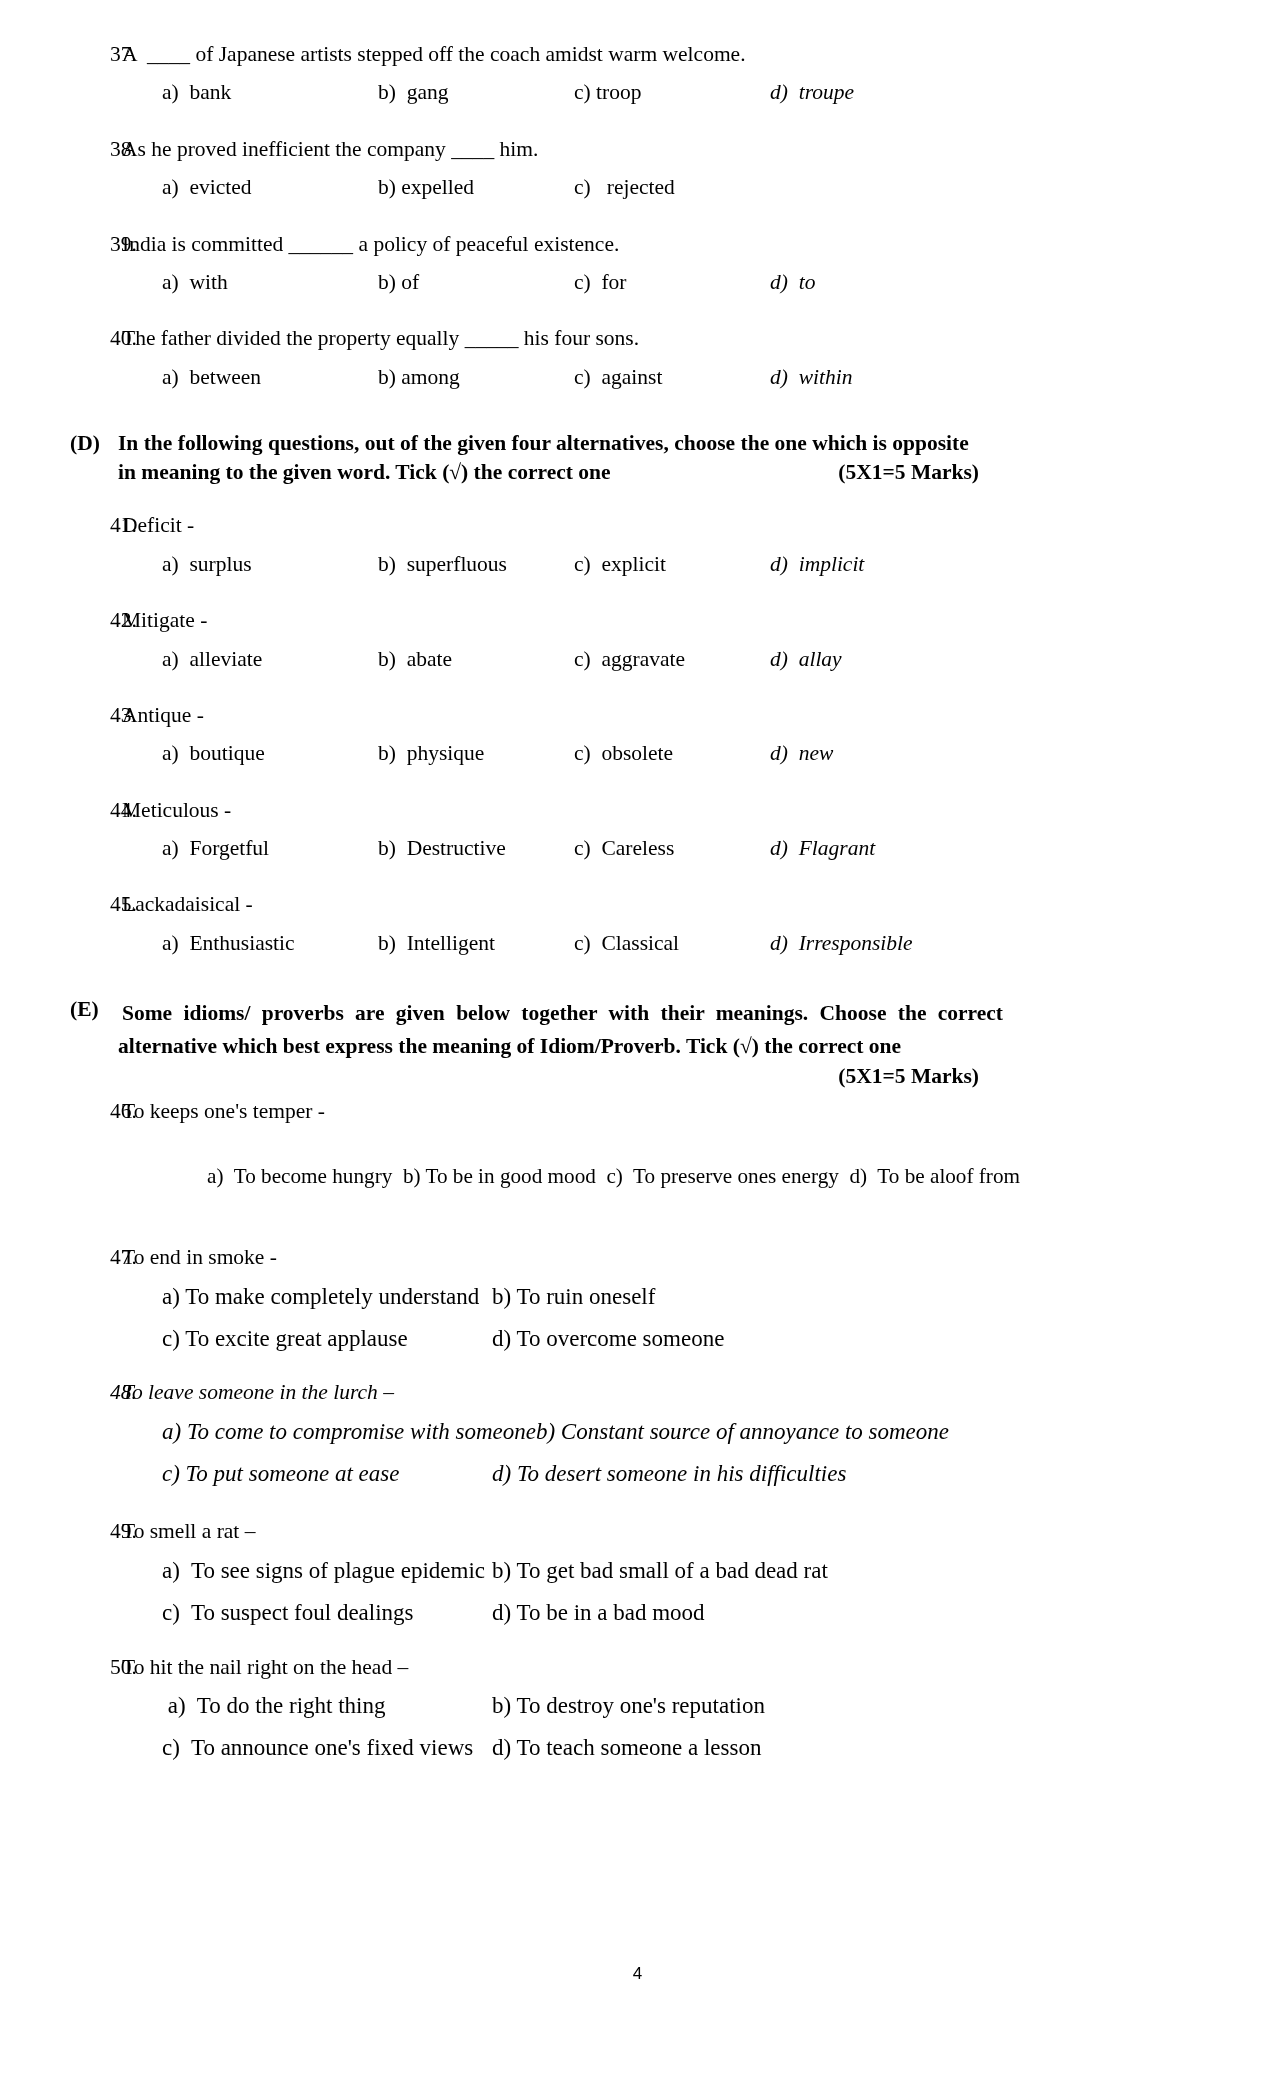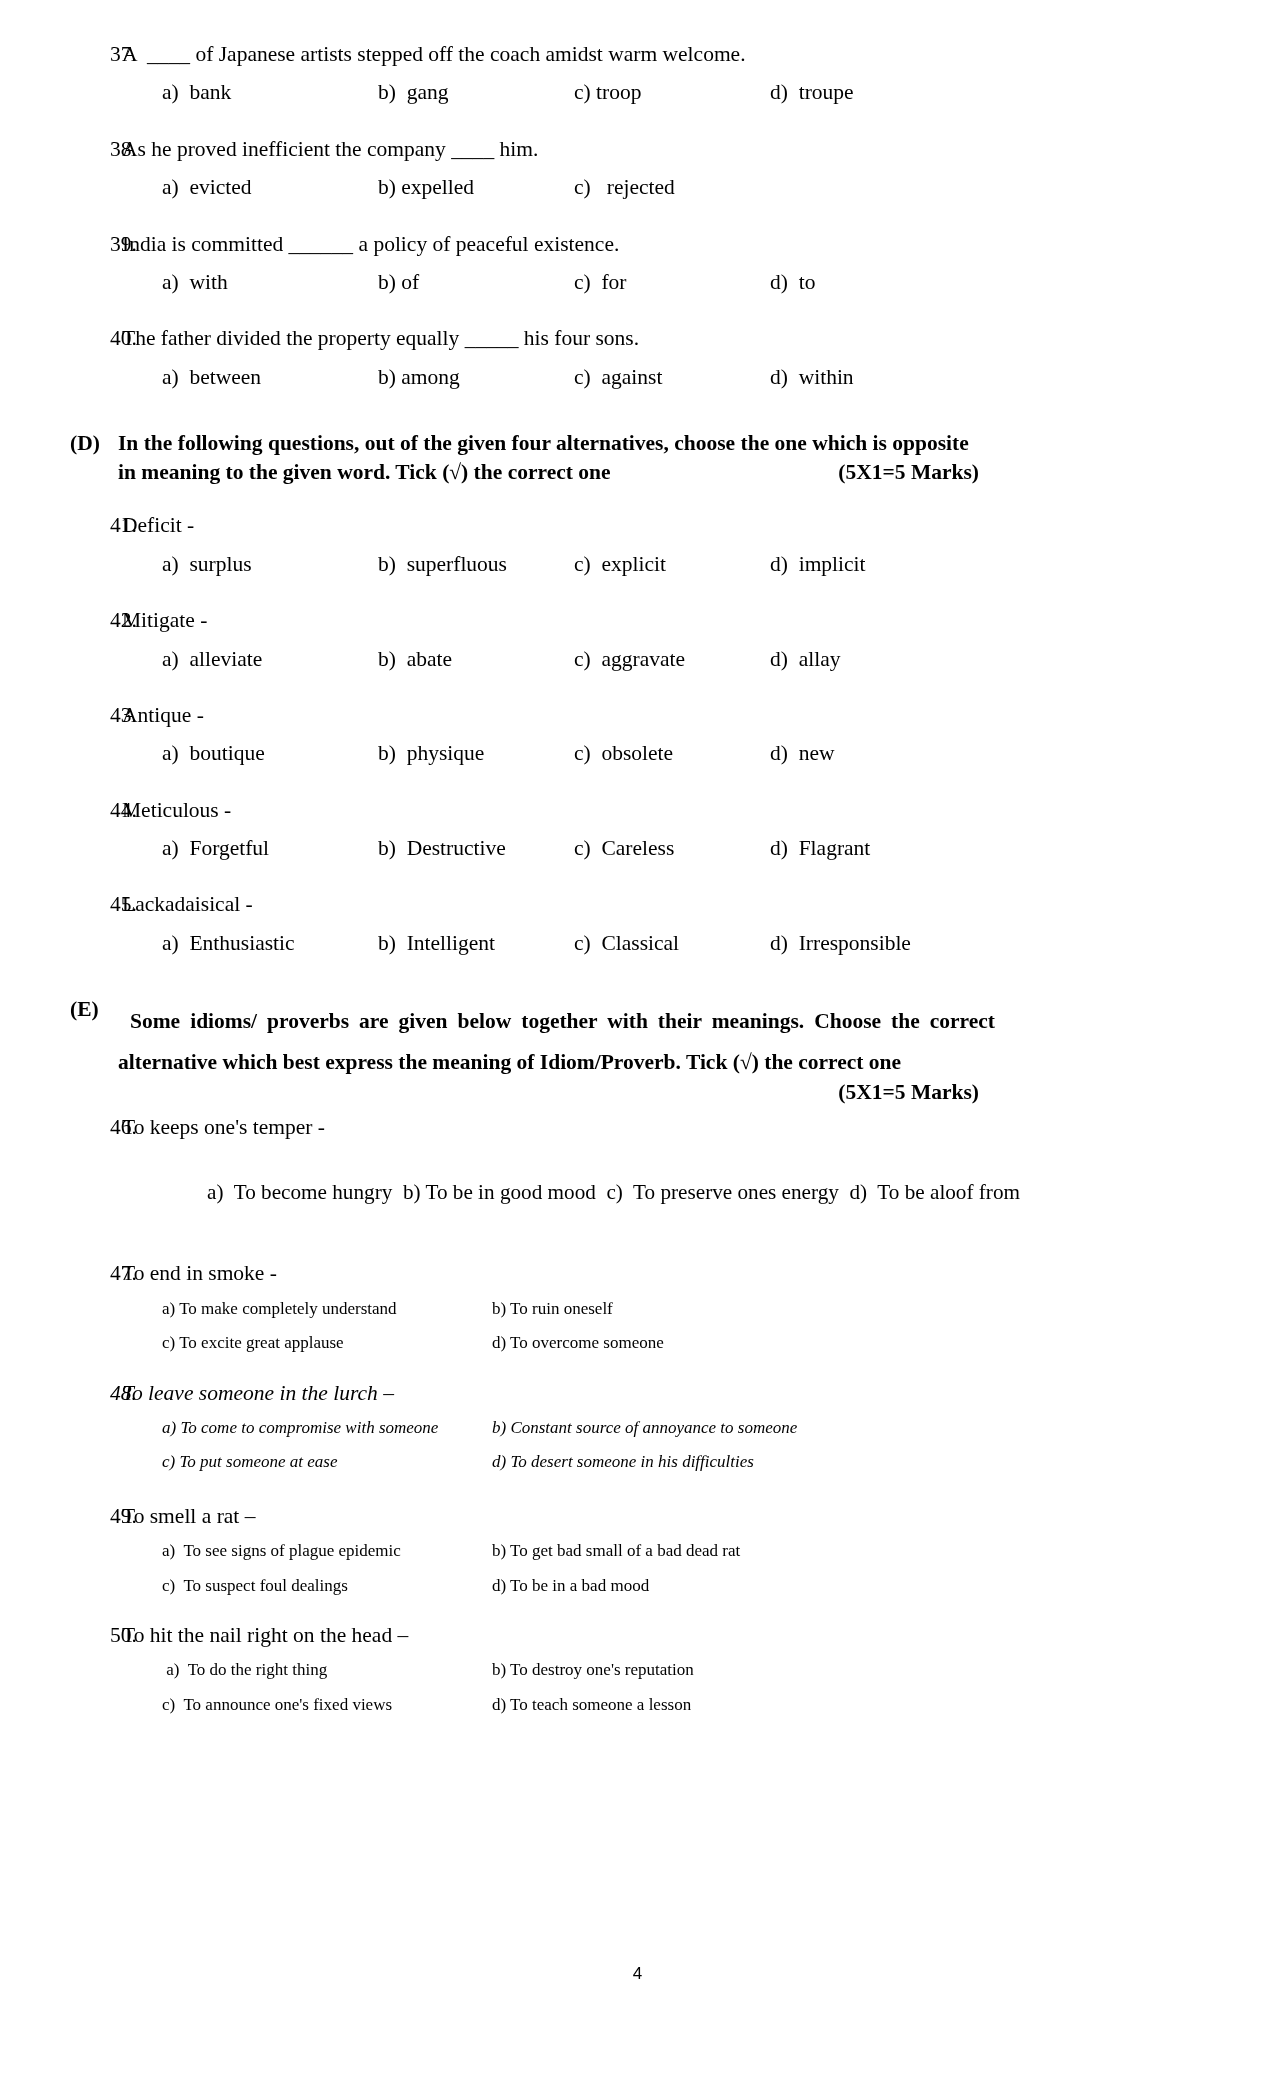--- a/index.html
+++ b/index.html
@@ -56,35 +56,35 @@
     padding-left: 92px;
     white-space: pre;
     gap: 28px;
   }
   .opts4 .opt {
     box-sizing: border-box;
   }
   .opts4 .opt.c1 { flex: 0 0 188px; }
   .opts4 .opt.c2 { flex: 0 0 168px; }
   .opts4 .opt.c3 { flex: 0 0 168px; }
-  .opts4 .opt.c4 { flex: 1 1 auto; }
+  .opts4 .opt.c4 { flex: 1 1 auto; font-style: italic; }
 
   
   .opts-inline {
     font-size: 21.2px;
     line-height: 1.32;
     margin-top: 10px;
     padding-left: 100px;
     white-space: pre;
   }
   .opts-inline .opt { display: inline; }
 
   
   .opts2 {
-    font-size: 17px;
+    font-size: 23px;
     line-height: 1.32;
     padding-left: 92px;
     margin-top: 10px;
   }
   .opts2 .row2 {
     display: flex;
     margin-top: 12px;
     white-space: pre;
   }
   .opts2 .row2:first-child { margin-top: 0; }
@@ -104,21 +104,21 @@
     padding-left: 0px;
     box-sizing: border-box;
   }
   .section .sec-body {
     flex: 1 1 auto;
     font-family: Liberation Serif, serif;
   }
   .section.justify .sec-body p.j {
     text-align: justify;
     text-align-last: justify;
-    margin: 12px;
+    margin: 4px;
   }
   .section .sec-body p {
     margin: 0;
   }
   .sec-line-marks {
     display: flex;
     justify-content: space-between;
     align-items: baseline;
   }
   .sec-line-marks .marks {

